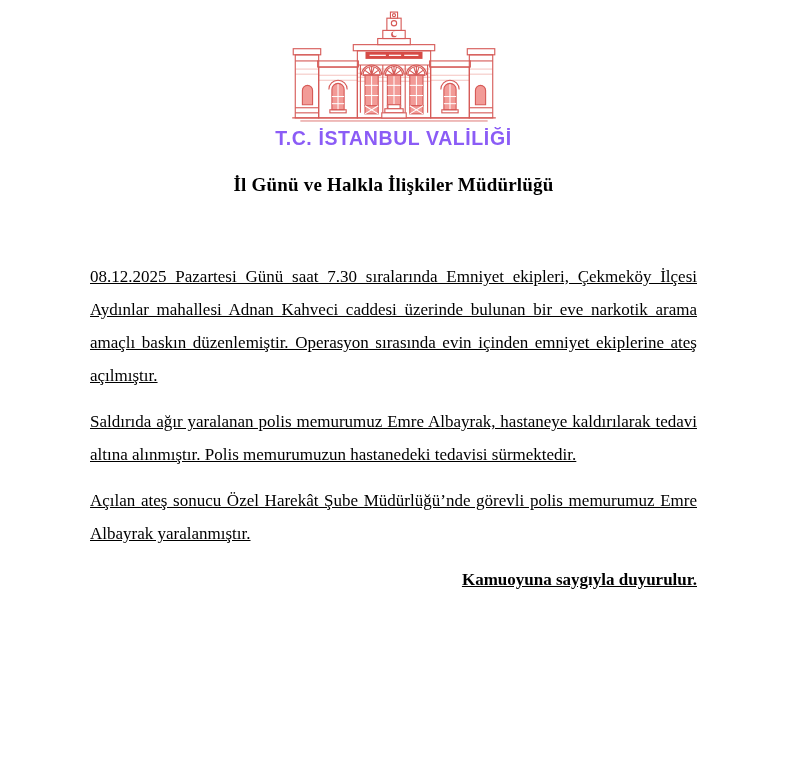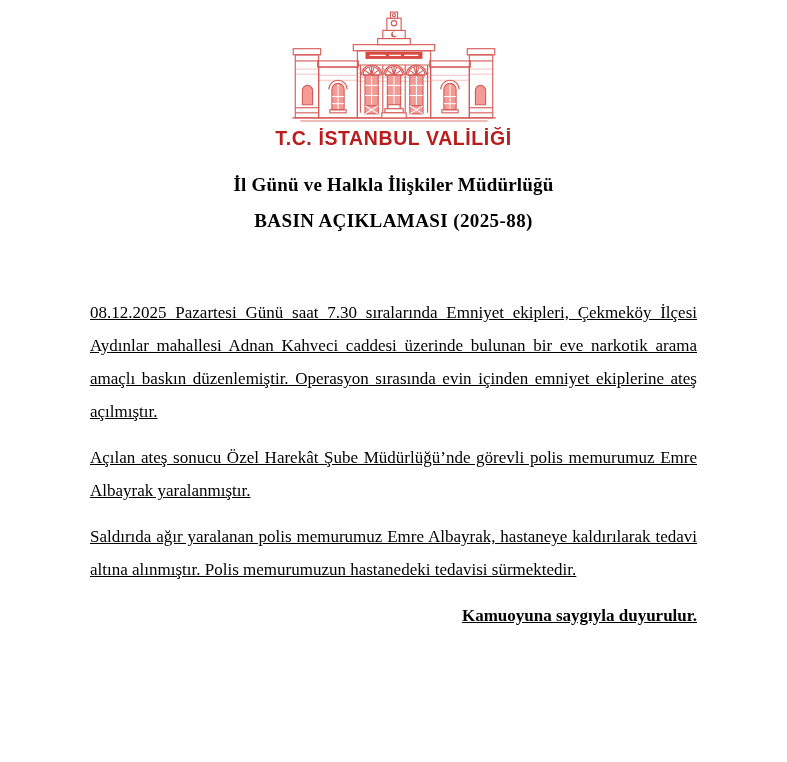--- a/index.html
+++ b/index.html
@@ -14,21 +14,21 @@
   }
   .doc-header { text-align: center; padding-top: 8px; }
   .logo-wrap { display: block; }
   .logo-wrap svg { display: block; margin: 0 auto; }
   .org-name {
     margin-top: 5px;
     font-family: "Liberation Sans", sans-serif;
     font-weight: 700;
     font-size: 19.5px;
     letter-spacing: 0.6px;
-    color: #b91c1c;
+    color: #8b5cf6;
   }
   .dept-title {
     margin: 24px 0 0 0;
     font-size: 19px;
     font-weight: 700;
     letter-spacing: 0.2px;
   }
   .release-title {
     margin: 14px 0 0 0;
     font-size: 19px;
@@ -194,23 +194,22 @@
 
         <rect x="94" y="95" width="12" height="4" fill="#ffffff"></rect>
         <rect x="91" y="99" width="18" height="4" fill="#ffffff"></rect>
         <rect x="88" y="103" width="24" height="5" fill="#ffffff"></rect>
       </svg>
     </div>
 
     <div class="org-name">T.C. İSTANBUL VALİLİĞİ</div>
 
     <h1 class="dept-title">İl Günü ve Halkla İlişkiler Müdürlüğü</h1>
-    <h2 class="release-title">BASIN AÇIKLAMASI (2025-88)</h2>
   </header>
 
   <main class="content">
     <p class="para">08.12.2025 Pazartesi Günü saat 7.30 sıralarında Emniyet ekipleri, Çekmeköy İlçesi Aydınlar mahallesi Adnan Kahveci caddesi üzerinde bulunan bir eve narkotik arama amaçlı baskın düzenlemiştir. Operasyon sırasında evin içinden emniyet ekiplerine ateş açılmıştır.</p>
+    <p class="para">Saldırıda ağır yaralanan polis memurumuz Emre Albayrak, hastaneye kaldırılarak tedavi altına alınmıştır. Polis memurumuzun hastanedeki tedavisi sürmektedir.</p>
     <p class="para">Açılan ateş sonucu Özel Harekât Şube Müdürlüğü’nde görevli polis memurumuz Emre Albayrak yaralanmıştır.</p>
-    <p class="para">Saldırıda ağır yaralanan polis memurumuz Emre Albayrak, hastaneye kaldırılarak tedavi altına alınmıştır. Polis memurumuzun hastanedeki tedavisi sürmektedir.</p>
     <p class="closing">Kamuoyuna saygıyla duyurulur.</p>
   </main>
 
 </div>
 
 </body></html>

